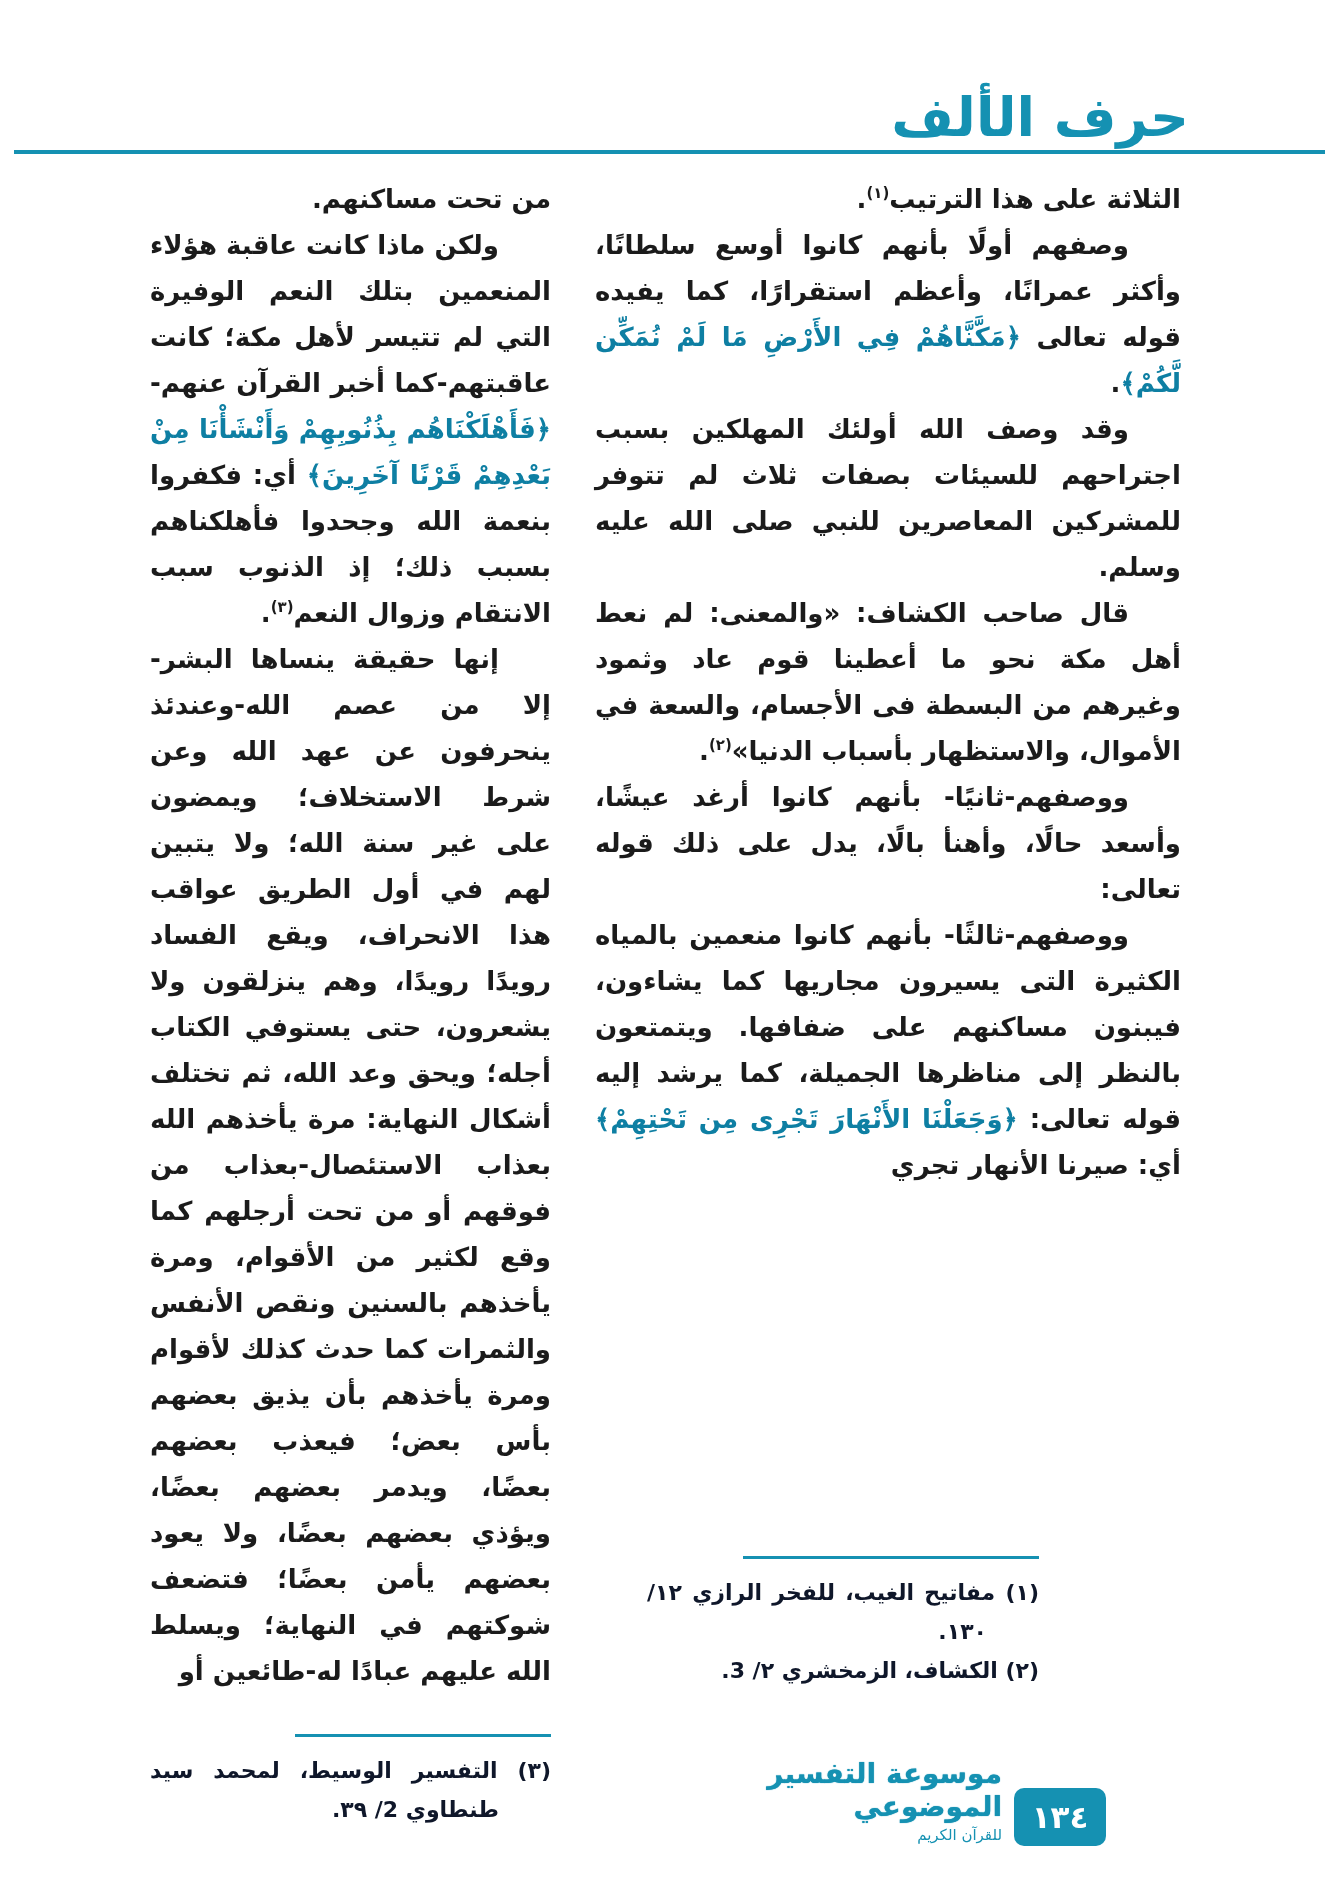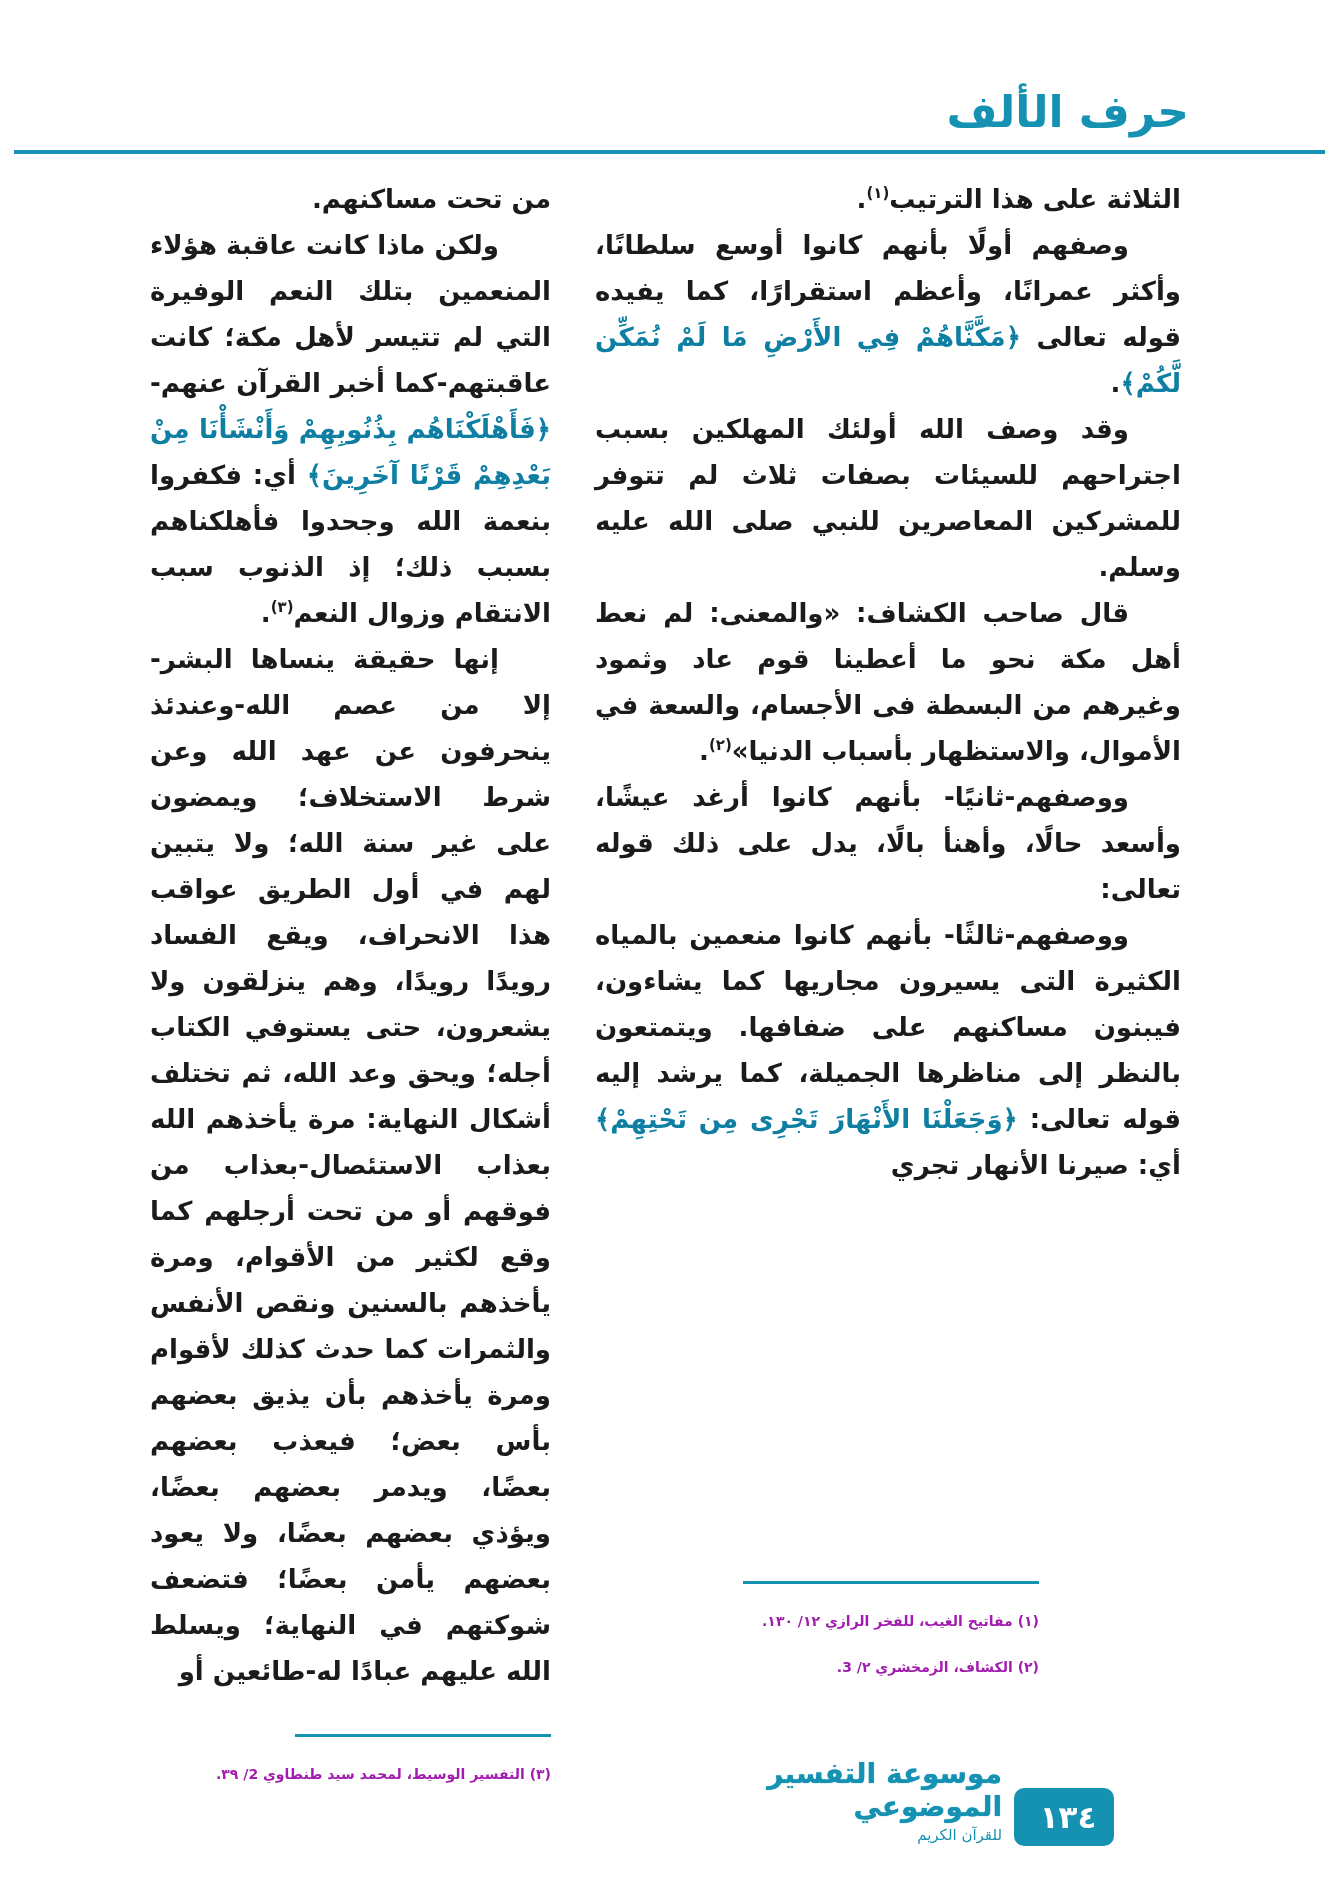--- a/index.html
+++ b/index.html
@@ -14,21 +14,21 @@
     background: #ffffff;
     font-family: "DejaVu Sans", sans-serif;
     direction: rtl;
     overflow: hidden;
     margin: 0 auto;
   }
   .header-title {
     position: absolute;
     top: 86px;
     right: 150px;
-    font-size: 44px;
+    font-size: 54px;
     font-weight: 700;
     color: var(--accent, #1591b2);
     letter-spacing: 1px;
     margin-left: 47px;
   }
   .header-rule {
     position: absolute;
     top: 150px;
     left: 14px;
     right: 14px;
@@ -80,24 +80,24 @@
     margin-right: 142px;
   }
   .fnrule {
     height: 3px;
     background: var(--accent, #1591b2);
     width: 296px;
     margin-bottom: 14px;
   }
   .col-left .fnrule { width: 256px; }
   .footnote {
-    font-size: 14px;
-    line-height: 46px;
+    font-size: 22px;
+    line-height: 39px;
     font-weight: 700;
-    color: #a21caf;
+    color: #0f172a;
     text-align: justify;
     padding-right: 52px;
     text-indent: -52px;
     margin: 0;
   }
   .fn-num { font-weight: 700; }
   .logo {
     position: absolute;
     left: 758px;
     bottom: 46px;
@@ -122,21 +122,20 @@
     width: 92px;
     height: 58px;
     background: var(--accent, #1591b2);
     color: #ffffff;
     border-radius: 10px;
     display: flex;
     align-items: center;
     justify-content: center;
     font-size: 31px;
     font-weight: 700;
-    padding-left: 8px;
   }
 </style>
 </head>
 <body>
 
 <div class="page" lang="ar">
 
   <div class="header-title">حرف الألف</div>
 
   <div class="header-rule"></div>

